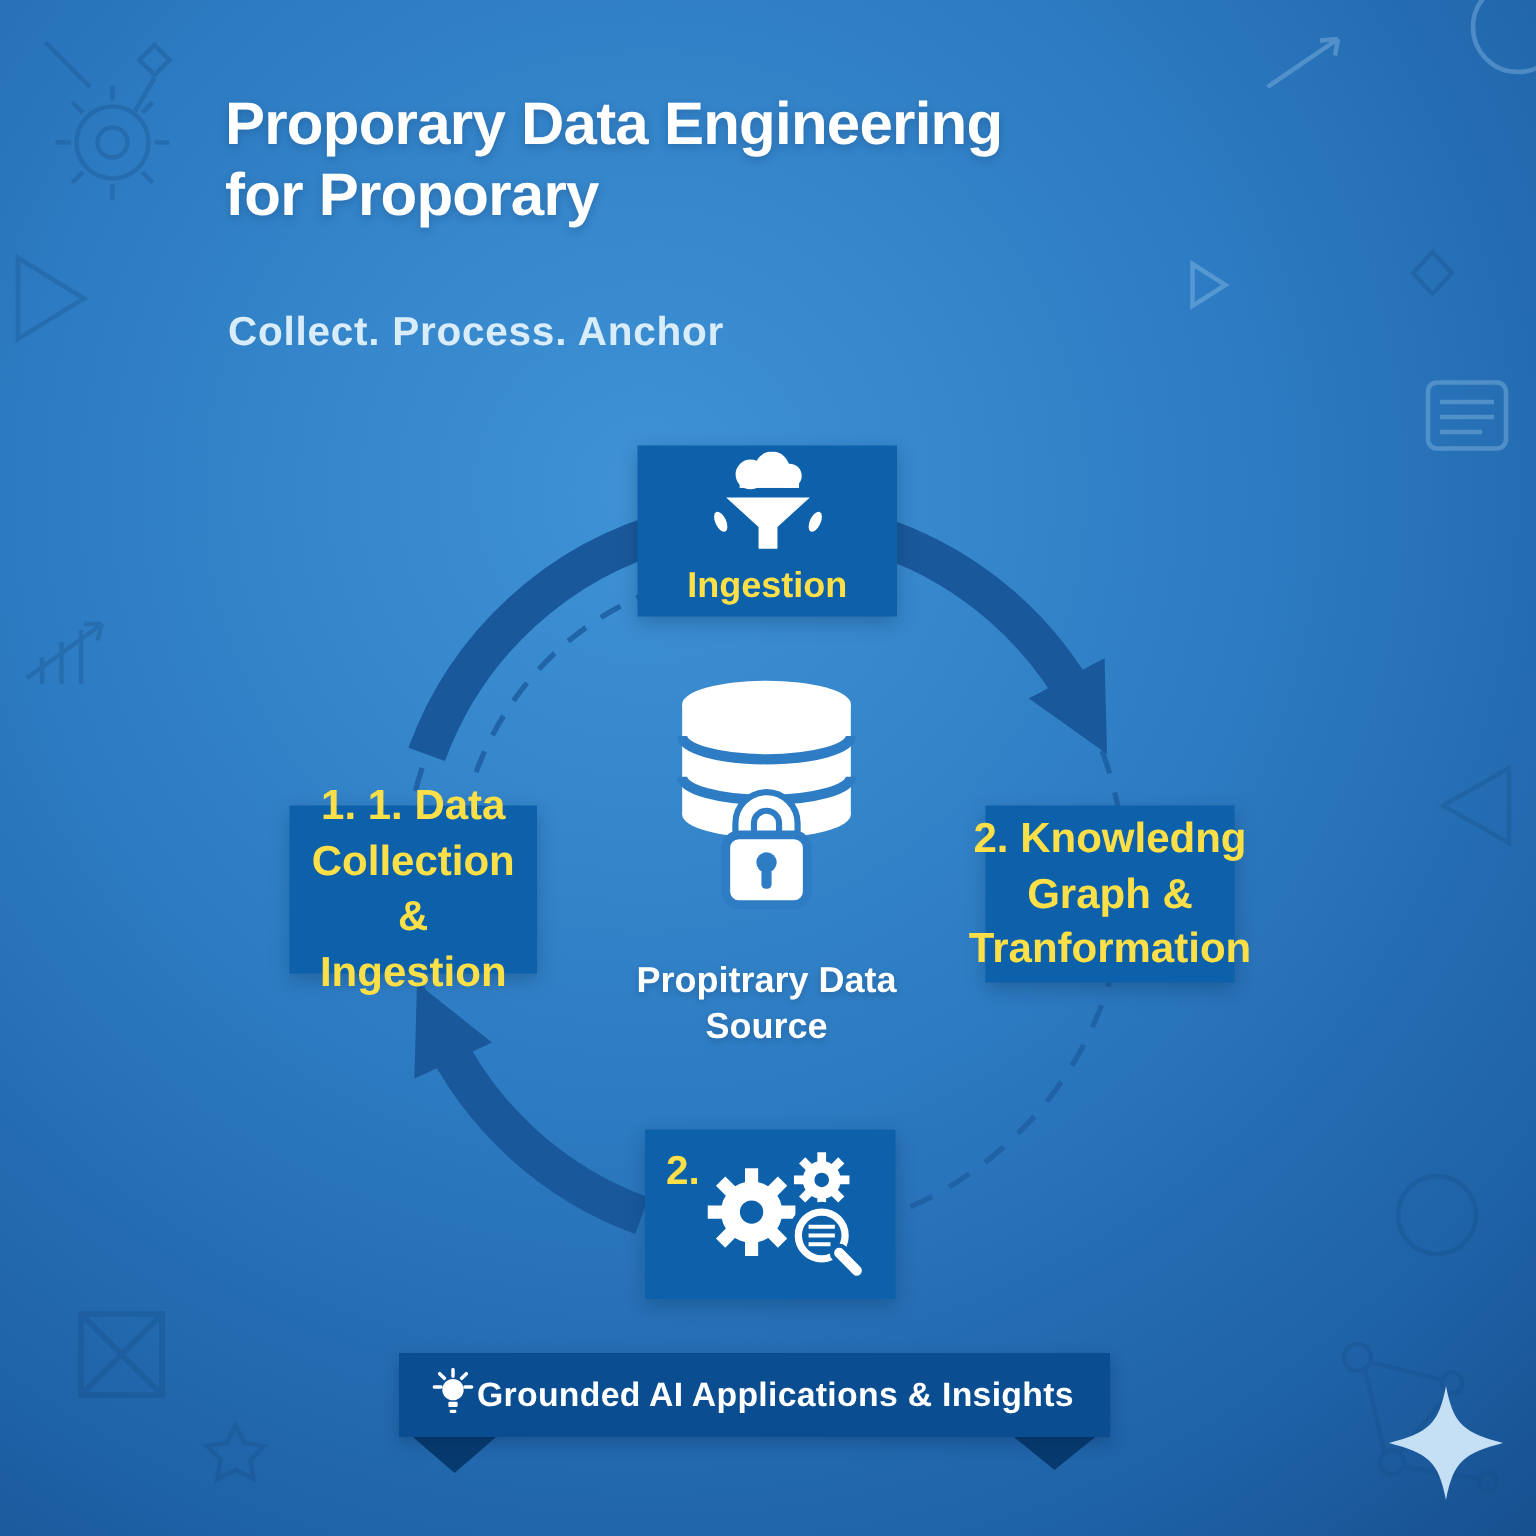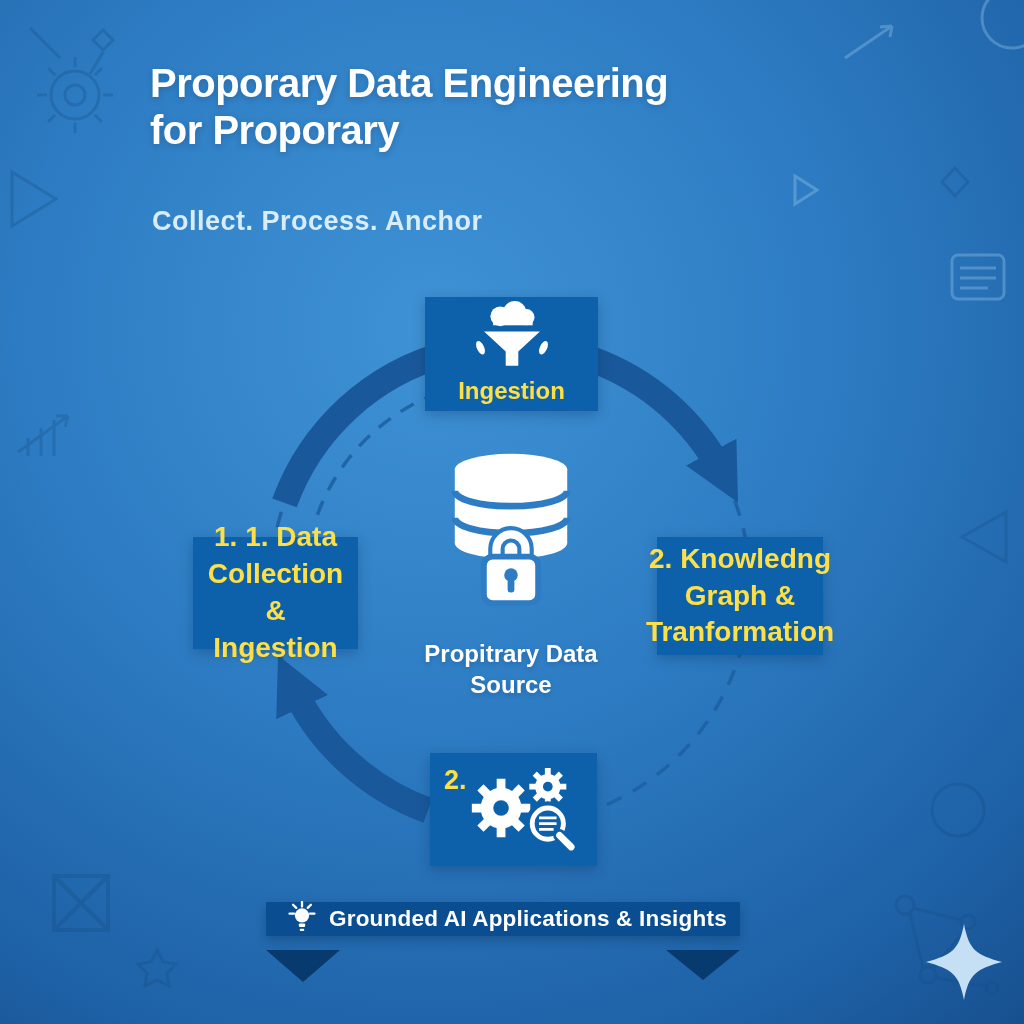--- a/index.html
+++ b/index.html
@@ -37,22 +37,22 @@
   
   .center-icon{position:absolute;left:448px;top:446px;}
   .center-label{
     position:absolute;left:401px;top:628px;width:220px;text-align:center;
     font-size:24px;font-weight:bold;line-height:1.3;white-space:pre-line;
     text-shadow:0 2px 5px rgba(10,40,80,.25);
     margin-top:10px;
   }
   
   .banner-bar{
-    position:absolute;left:266px;top:902px;width:474px;height:34px;
-    background:#0a4e91;display:flex;align-items:center;gap:11px;padding-left:20px;
+    position:absolute;left:266px;top:902px;width:474px;height:56px;
+    background:#0a4e91;display:flex;align-items:center;padding-left:20px;
     box-sizing:border-box;box-shadow:0 4px 10px rgba(8,35,70,.3);
   }
   .banner-label{font-size:22.5px;font-weight:bold;letter-spacing:.2px;}
   .layer0{z-index:0;} .layer1{z-index:1;} .layer2{z-index:2;}
 </style>
 </head>
 <body>
 
 <div class="canvas">
 

